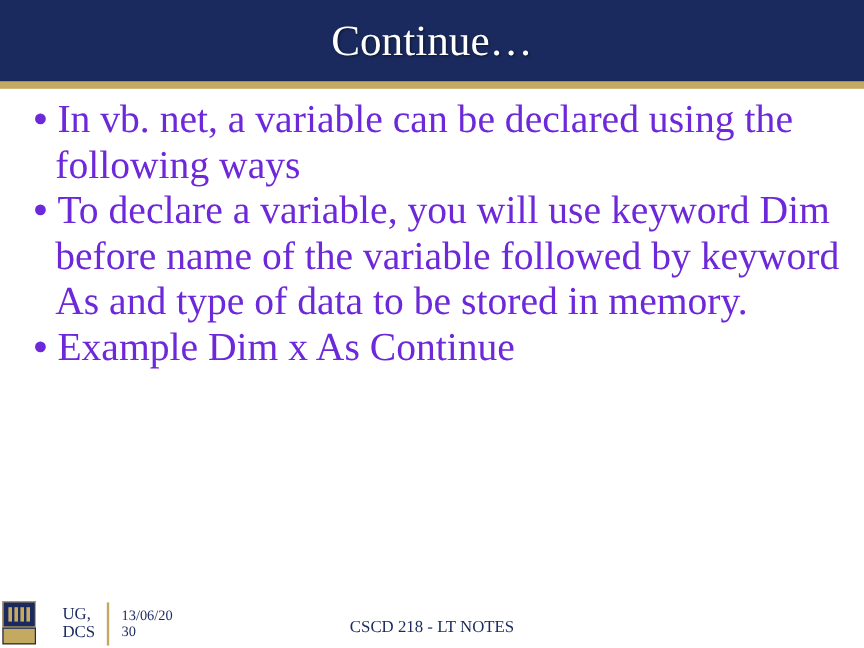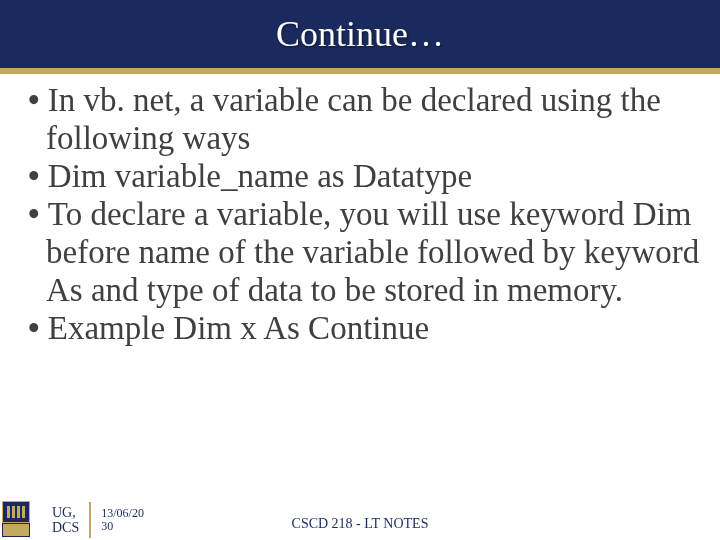--- a/index.html
+++ b/index.html
@@ -29,21 +29,21 @@
       font-weight: normal;
       text-shadow: 1px 1px 2px rgba(0,0,0,0.5);
     }
     .separator {
       width: 100%;
       height: 6px;
       background: #c4a960;
     }
     .content {
       padding: 8px 20px 0 28px;
-      color: #404040;
+      color: #6d28d9;
     }
     .bullet-item {
       font-size: 33px;
       line-height: 1.15;
       margin-bottom: 0px;
       padding-left: 18px;
       text-indent: -18px;
     }
     .bullet-item::before {
       content: "• ";
@@ -117,21 +117,20 @@
 </head>
 <body>
 
 <div class="header">
   <div class="header-title">Continue…</div>
 </div>
 <div class="separator"></div>
 
 <div class="content">
   <div class="bullet-item">In vb. net, a variable can be declared using the following ways</div>
-  <div class="bullet-item">Dim variable_name as Datatype</div>
   <div class="bullet-item">To declare a variable, you will use keyword Dim before name of the variable followed by keyword As and type of data to be stored in memory.</div>
   <div class="bullet-item">Example Dim x As Continue</div>
 </div>
 
 <div class="footer">
   <div class="logo-block">
     <div class="logo-top">
       <div class="logo-pillars">
         <div class="logo-pillar"></div>
         <div class="logo-pillar"></div>

